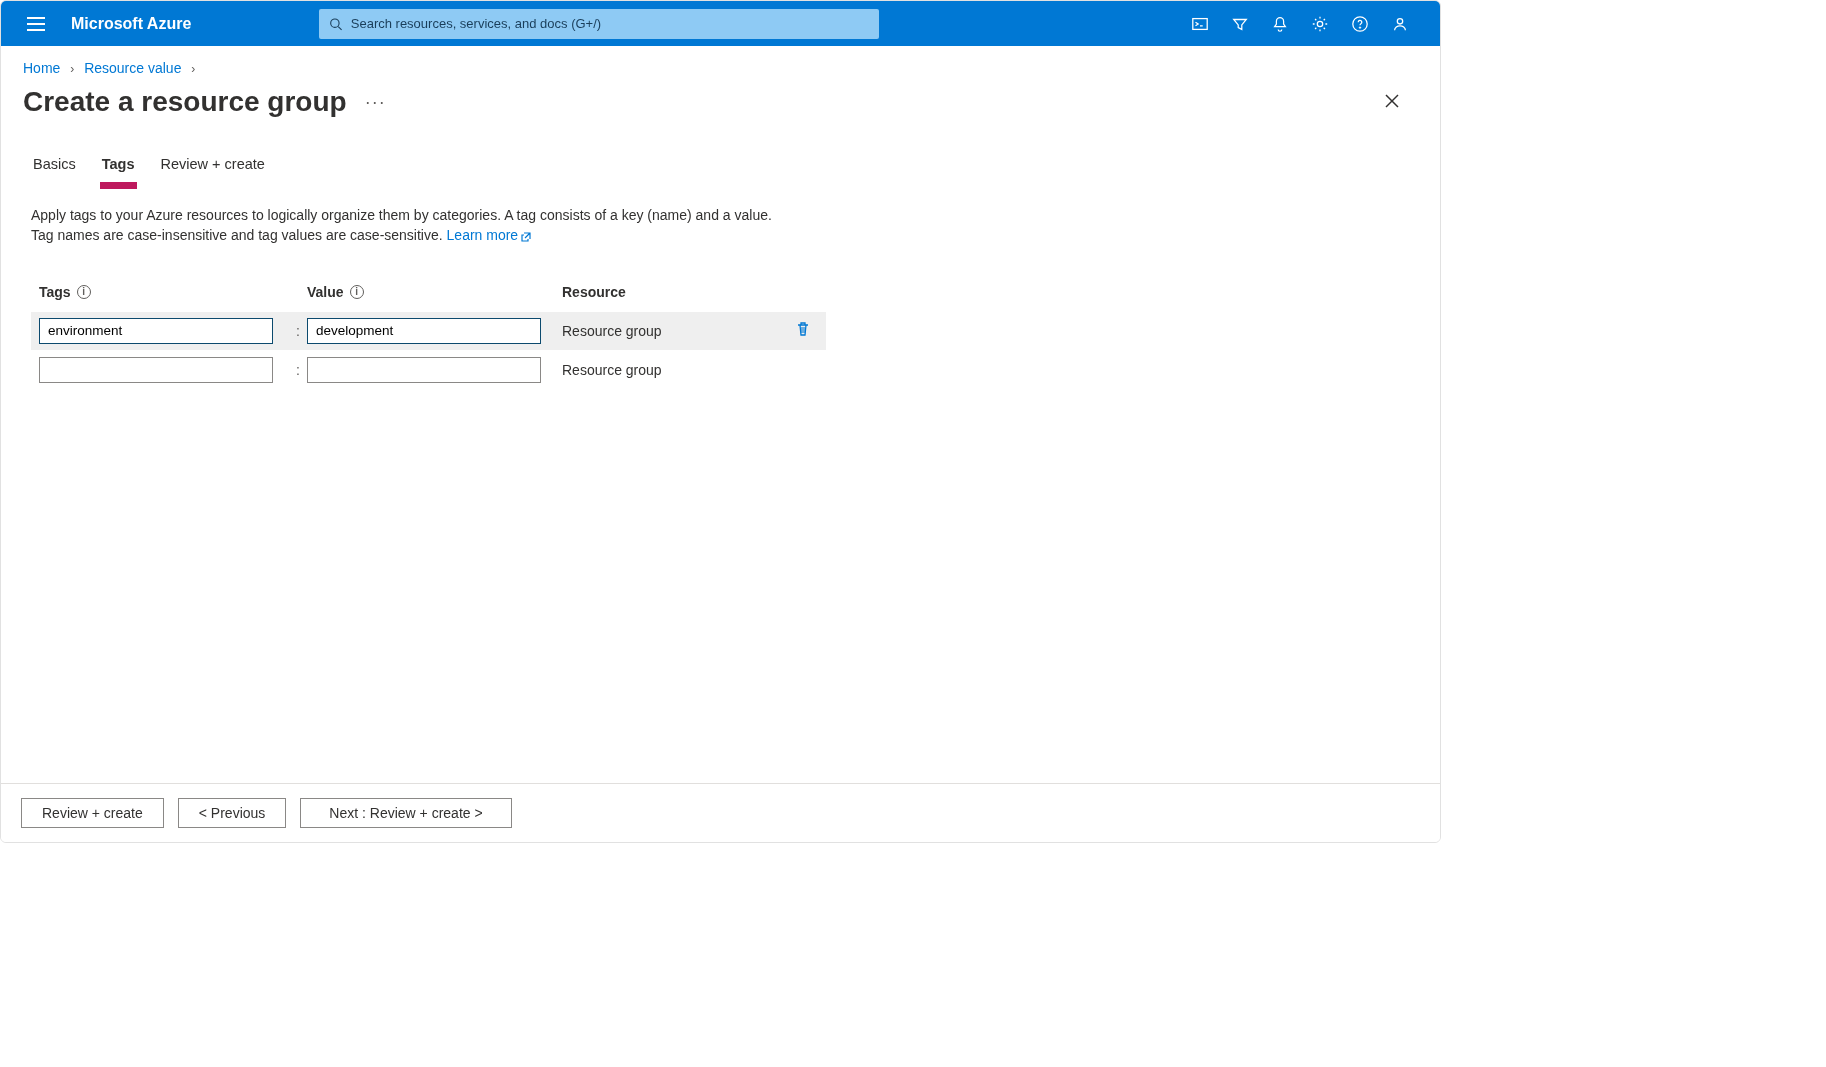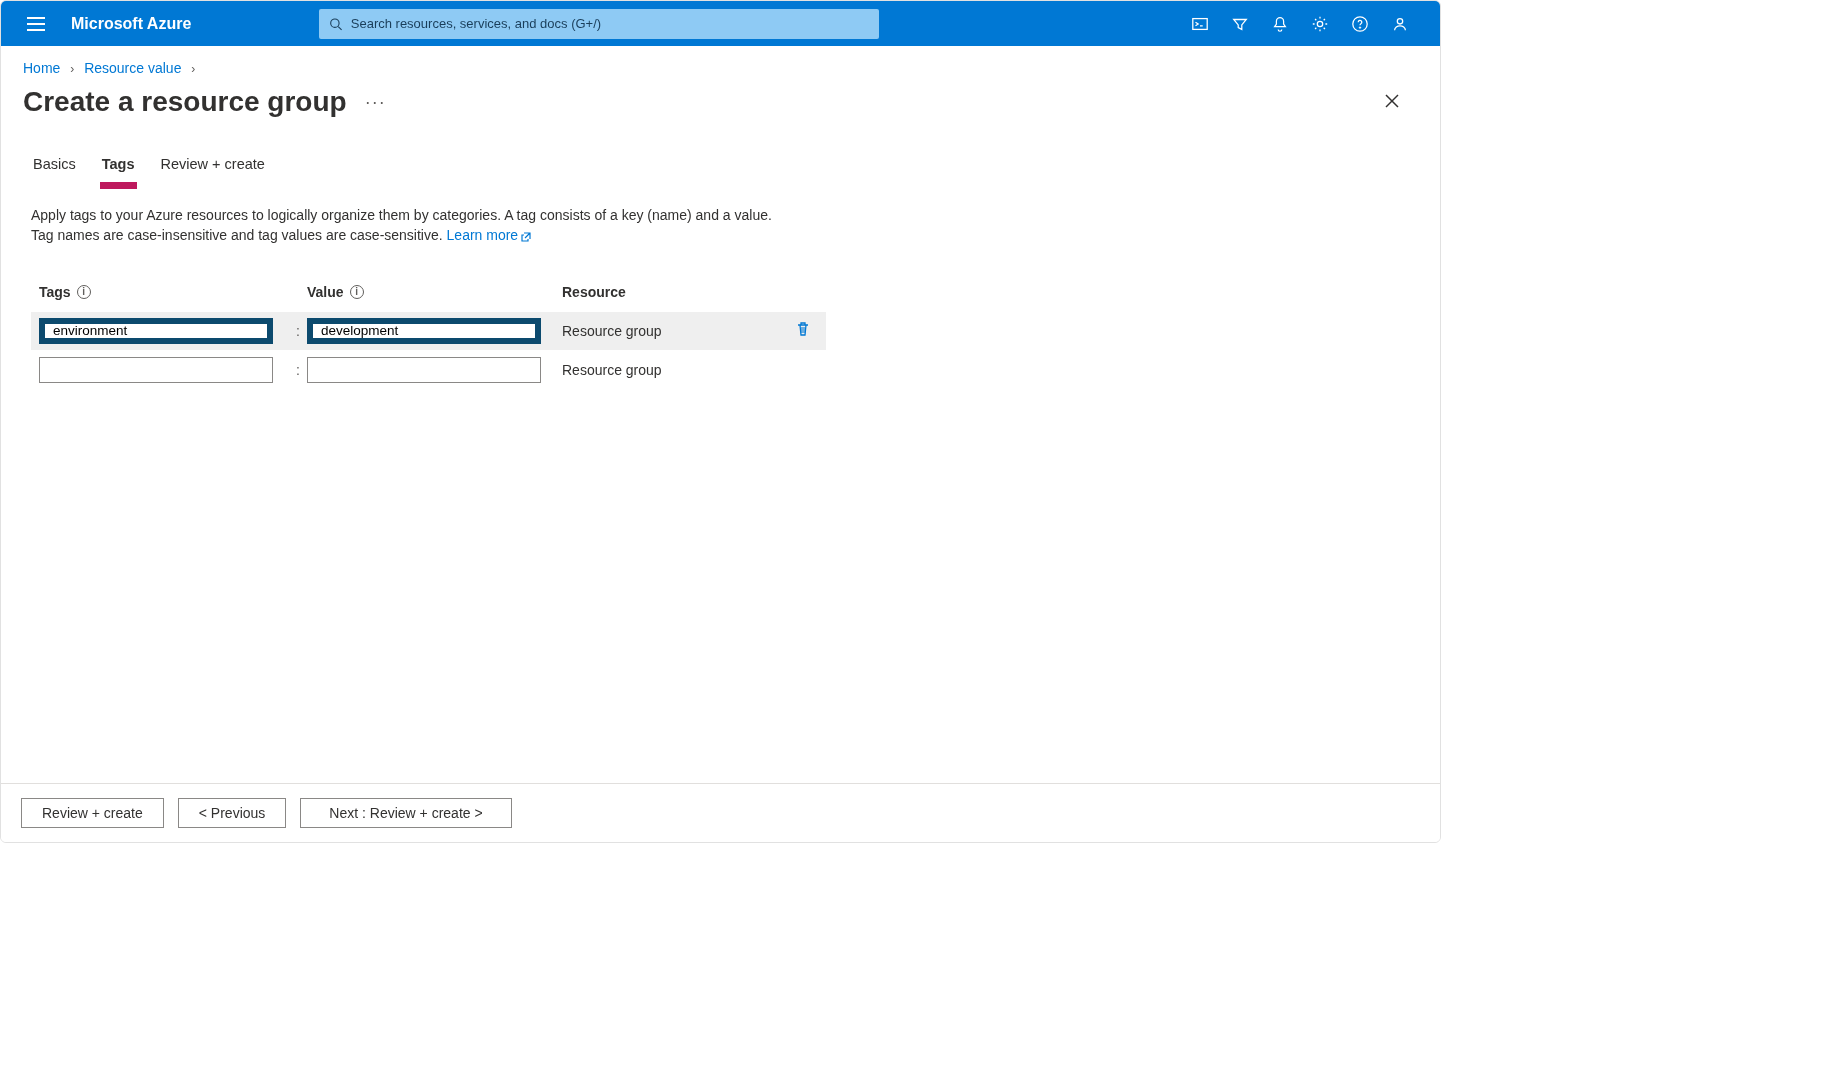--- a/index.html
+++ b/index.html
@@ -160,21 +160,21 @@
   .tagtable input {
     width: 234px;
     height: 26px;
     padding: 2px 8px;
     font-size: 13.5px;
     border: 1px solid #8a8886;
     background: #fff;
     outline: none;
   }
   .data-row.active { background: #efefef; }
-  .data-row.active input { border: 6px solid #0c4a6e; }
+  .data-row.active input { border: 1px solid #0c4a6e; }
   .data-row + .data-row { border-top: 1px solid transparent; }
 
   .delete-btn { cursor: pointer; color:#0078d4; }
   .delete-btn svg { width:16px; height:16px; stroke:#0078d4; fill:none; }
 
   
   .footer {
     position: absolute;
     bottom: 0; left: 0; right: 0;
     border-top: 1px solid #e1dfdd;

